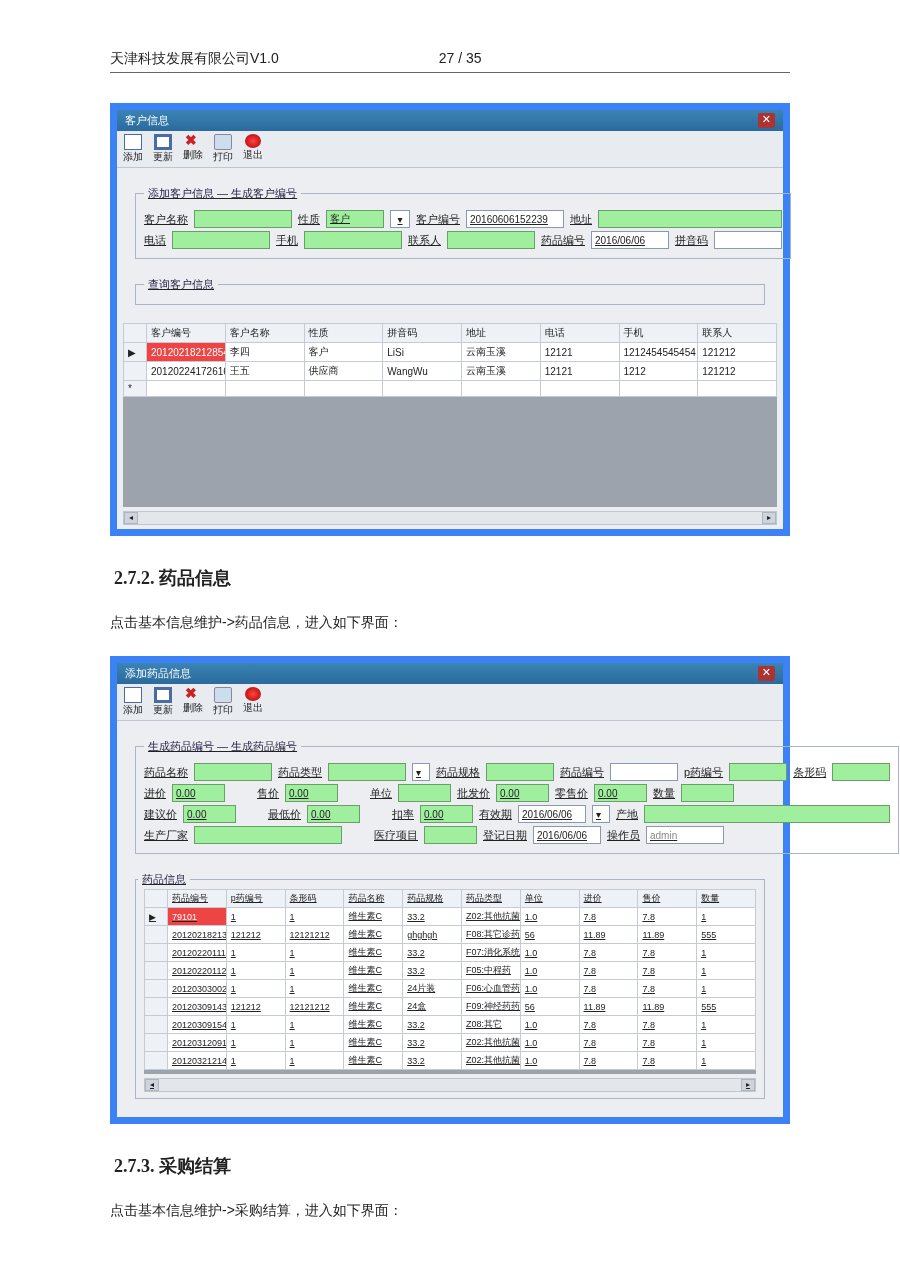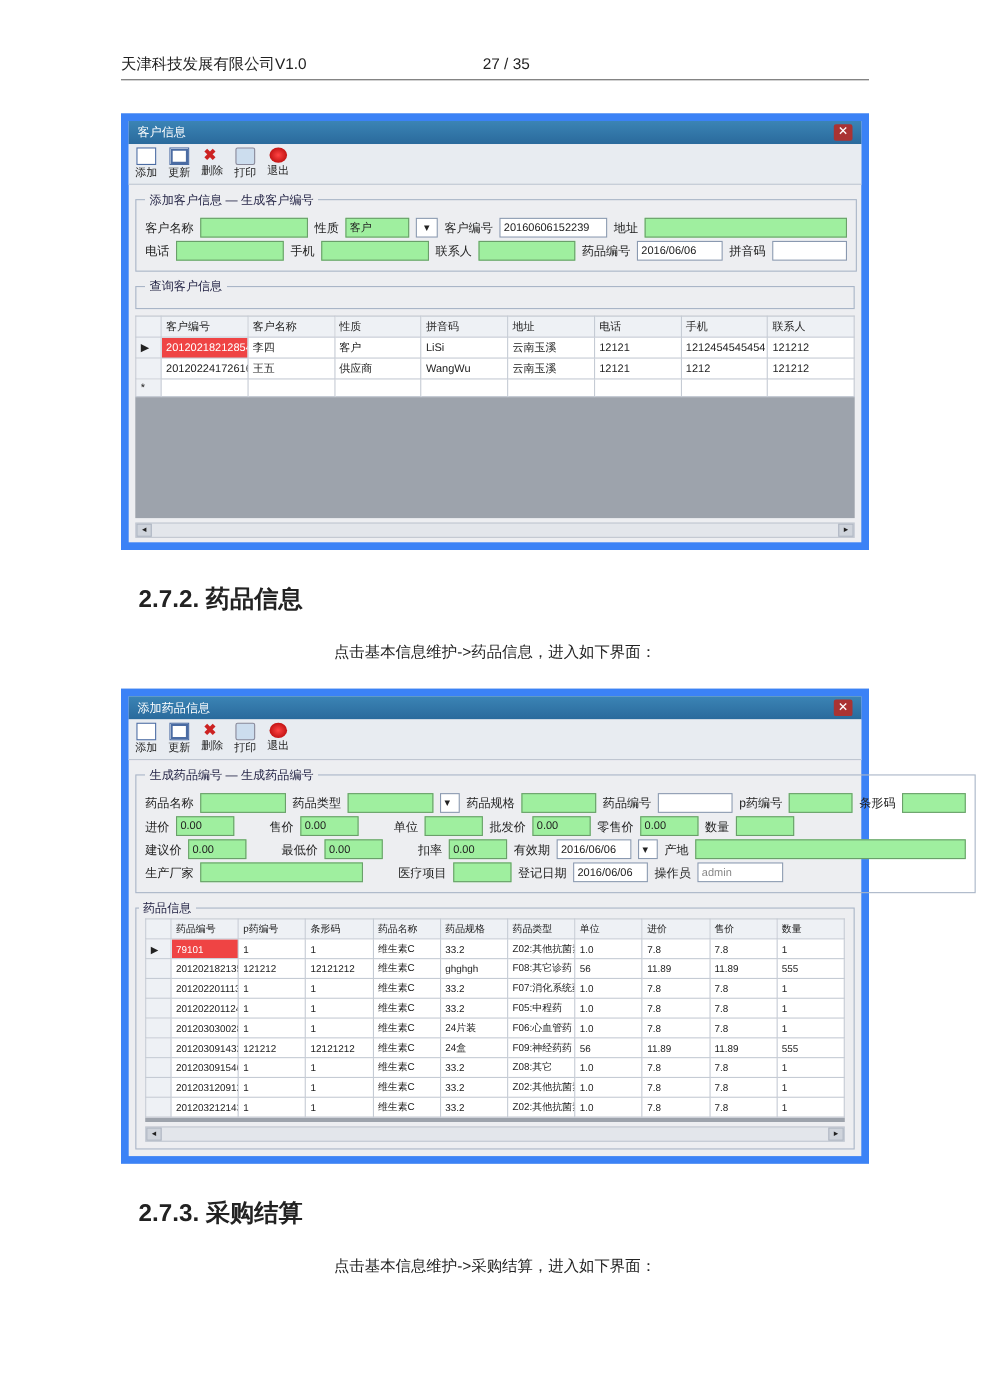--- a/index.html
+++ b/index.html
@@ -48,22 +48,23 @@
   }
   .tool { display: flex; flex-direction: column; align-items: center; font-size: 10px; cursor: pointer; }
   .tool .ico { width: 16px; height: 14px; }
   .ico-new { background: #fff; border: 1px solid #4b6ca3; }
   .ico-save { background: #fff; border: 1px solid #4b6ca3; box-shadow: inset 0 0 0 2px #4b6ca3; }
   .ico-del { color: #c22; font-weight: bold; font-size: 14px; line-height: 12px; }
   .ico-print { border: 1px solid #889; border-radius: 2px; background: #cde; height: 12px; }
   .ico-exit { background: radial-gradient(#f44,#a00); border-radius: 50%; }
   fieldset {
     border: 1px solid #a9b5c7;
-    margin: 6px;
+    margin: 18px;
     padding: 6px 8px;
+    text-decoration: underline;
   }
   legend { font-size: 11px; color: #224; padding: 0 4px; }
   .row { display: flex; align-items: center; gap: 6px; margin: 3px 0; flex-wrap: nowrap; }
   .row label { font-size: 11px; white-space: nowrap; }
   .gin { background: #9fef9f; border: 1px solid #6a9f6a; height: 16px; padding: 0 3px; font-size: 10px; display: inline-flex; align-items: center; }
   .win-input { background: #fff; border: 1px solid #8a99b0; height: 16px; padding: 0 3px; font-size: 10px; display: inline-flex; align-items: center; }
   .btn {
     background: linear-gradient(#f9fafb,#e2e6ec);
     border: 1px solid #97a3b5;
     padding: 1px 14px;
@@ -82,22 +83,22 @@
     padding: 2px 4px;
     text-align: left;
     white-space: nowrap;
     overflow: hidden;
   }
   .grid th { background: #eef1f5; font-weight: normal; }
   .grid-wrap { margin: 0 6px 4px 6px; background: #9da3ac; padding: 0 0 110px 0; }
   .grid-wrap.small { padding: 0 0 4px 0; }
   .rowmark { width: 14px; text-align: center; background: #eef1f5; }
   .selcell { background: #ef4444; color: #fff; }
-  h2.doc { font-size: 22px; font-weight: bold; margin: 30px 0 24px 16px; }
-  p.doc { font-size: 14px; margin: 18px 0 24px 0; text-align: center; }
+  h2.doc { font-size: 18px; font-weight: bold; margin: 30px 0 24px 4px; font-family: Liberation Serif, serif; }
+  p.doc { font-size: 14px; margin: 18px 0 24px 0; }
   .scrollbar { background: #e3e6eb; height: 12px; border: 1px solid #c0c6d0; display: flex; justify-content: space-between; margin: 0 6px 4px 6px; }
   .scrollbar span { width: 12px; background: #cfd4dc; border: 1px solid #aeb6c2; font-size: 8px; text-align: center; }
 </style>
 </head>
 <body>
 
 <div class="doc-header">
   <span>天津科技发展有限公司V1.0</span>
   <span>27 / 35</span>
 </div>

